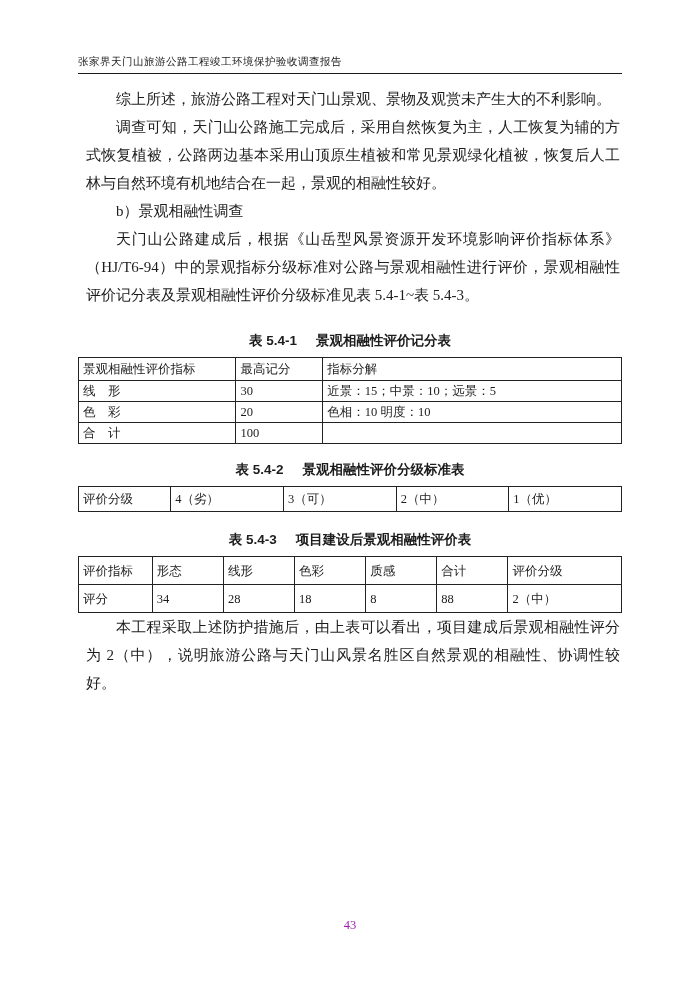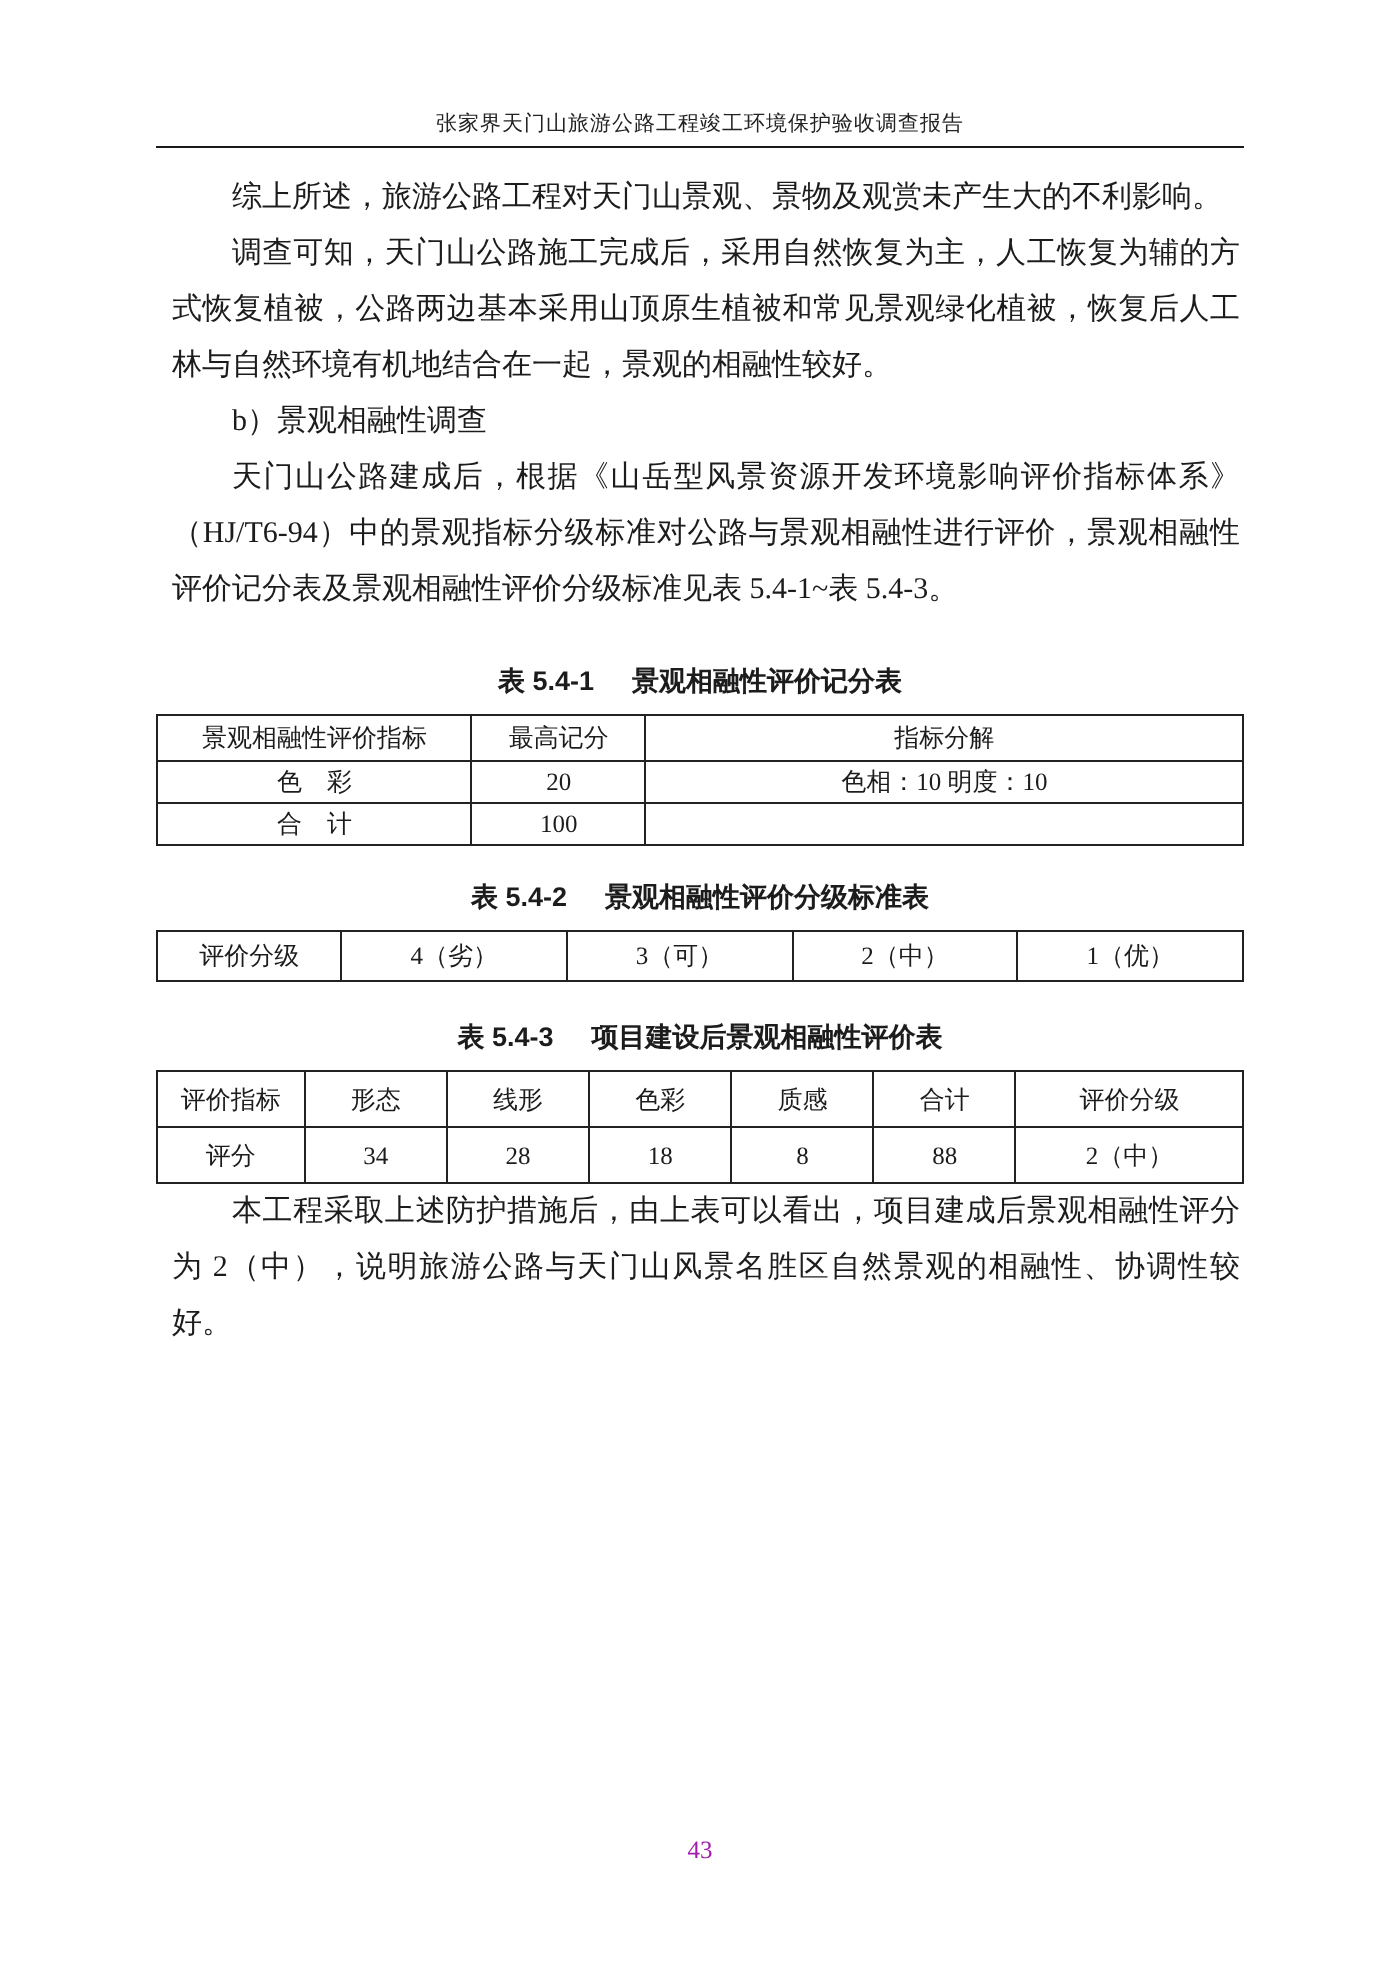--- a/index.html
+++ b/index.html
@@ -4,21 +4,21 @@
 <style>
   * { margin:0; padding:0; box-sizing:border-box; }
   html,body { background:#ffffff; }
   .sheet {
     position:relative; width:700px; height:990px; background:#ffffff;
     font-family:"Liberation Serif","DejaVu Serif",serif; color:#1c1c1c;
     overflow:hidden;
   }
   .doc-header {
     position:absolute; top:55px; left:78px; width:544px;
-    text-align:center; font-size:10.5px; letter-spacing:0.5px;
+    text-align:left; font-size:10.5px; letter-spacing:0.5px;
     padding-bottom:4px; border-bottom:1.5px solid #1a1a1a; color:#222;
   }
   .content {
     position:absolute; top:85px; left:78px; width:544px;
     font-size:15px; line-height:28px; text-align:justify;
   }
   .content p { margin:0 2px 0 8px; }
   .indent { text-indent:2em; }
   .tbl-caption {
     margin-top:22px; text-align:center; font-weight:bold;
@@ -26,21 +26,21 @@
   }
   .tbl-caption .cap-label { margin-right:1.4em; }
   .cap2 { margin-top:16px; }
   .cap3 { margin-top:18px; }
   table {
     width:100%; border-collapse:collapse; margin-top:6px;
     font-size:12.5px; line-height:16px; table-layout:fixed;
     border:1.5px solid #222;
   }
   td, th {
-    border:1px solid #222; text-align:center; vertical-align:middle;
+    border:1px solid #222; vertical-align:middle;
     font-weight:normal; padding:1px 4px; overflow:hidden; white-space:nowrap;
   }
   .t1 td, .t1 th { height:21px; }
   .t1 th { height:23px; }
   .t2 td { height:25px; }
   .t3 td { height:28px; }
   .last-par { margin-top:22px; }
   .page-number {
     position:absolute; top:918px; left:0; width:700px;
     text-align:center; font-size:12.5px; color:#a21caf;
@@ -70,20 +70,25 @@
       <colgroup>
           <col style="width:29%">
           <col style="width:16%">
           <col style="width:55%">
         </colgroup>
       <tbody>
           <tr>
         <th>景观相融性评价指标</th>
         <th>最高记分</th>
         <th>指标分解</th>
+      </tr>
+      <tr>
+        <td>线　形</td>
+        <td>30</td>
+        <td>近景：15；中景：10；远景：5</td>
       </tr>
       <tr>
         <td>色　彩</td>
         <td>20</td>
         <td>色相：10 明度：10</td>
       </tr>
       <tr>
         <td>合　计</td>
         <td>100</td>
         <td></td>

